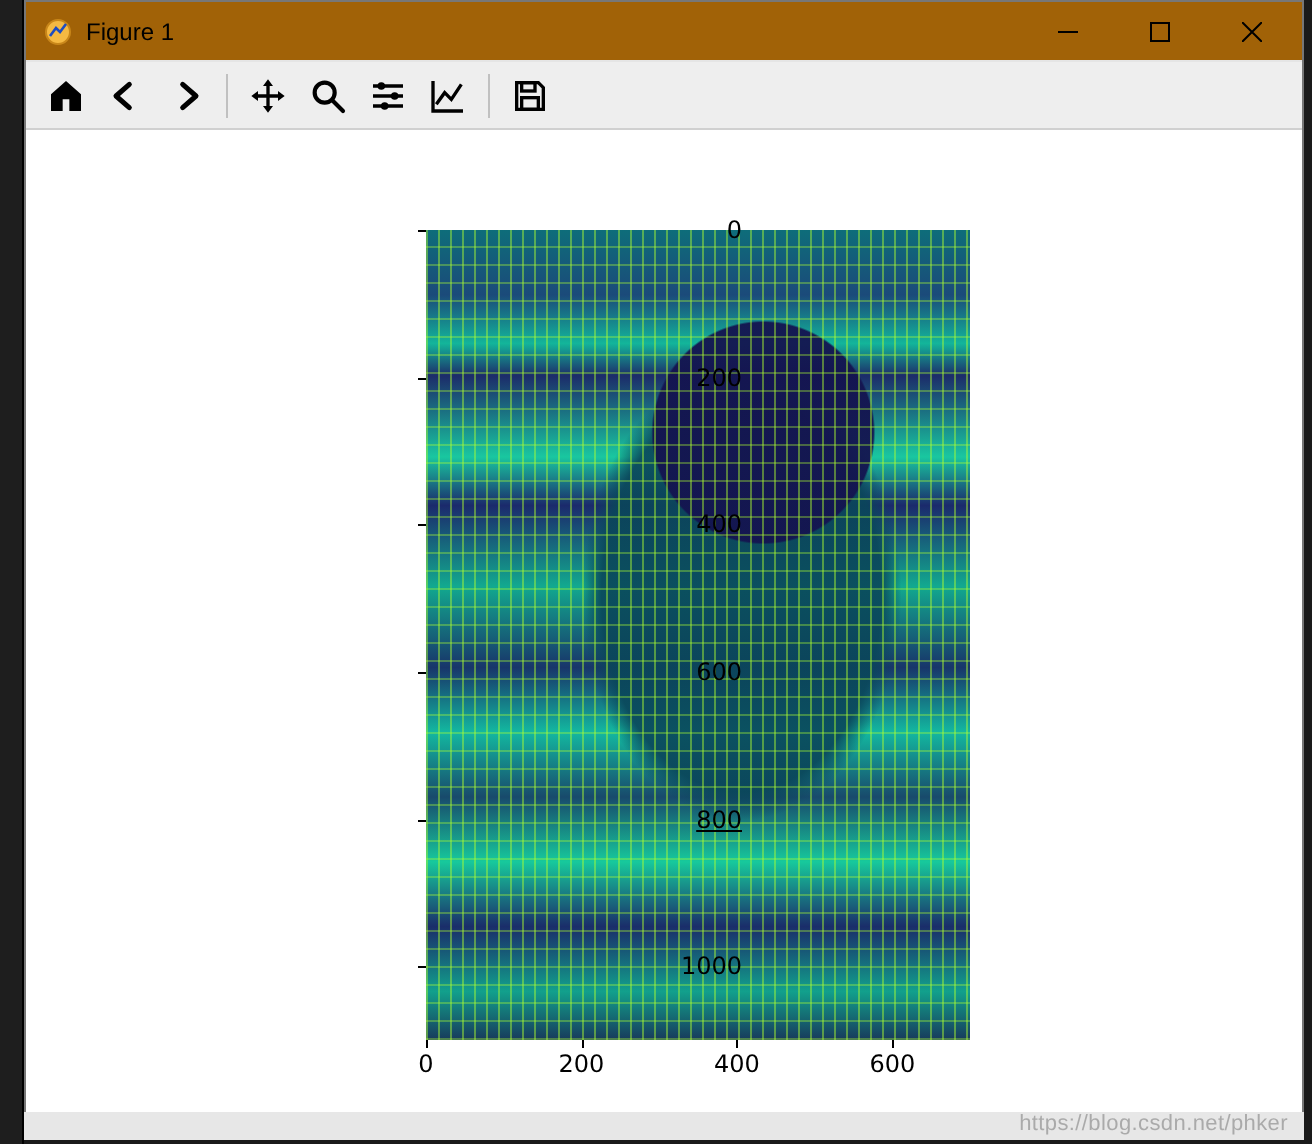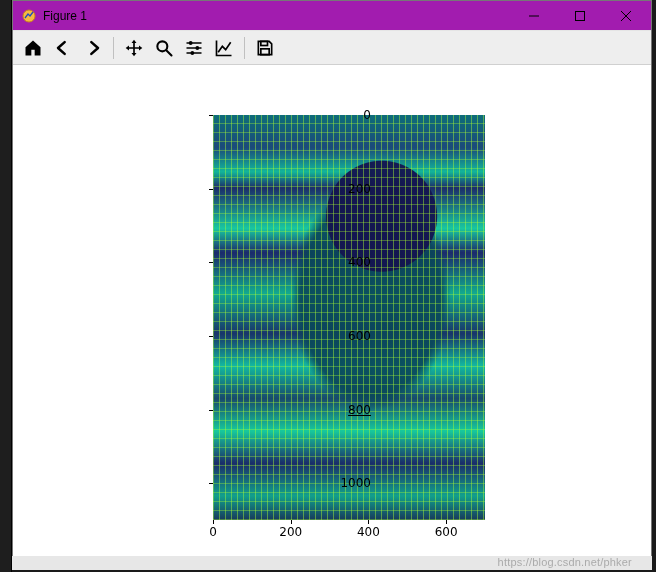--- a/index.html
+++ b/index.html
@@ -23,21 +23,21 @@
     position: absolute;
     left: 12px; top: 0;
     width: 640px; height: 560px;
     background: #fff;
     border: 1px solid #777;
     display: flex;
     flex-direction: column;
   }
   .titlebar {
     height: 30px;
-    background: #a21caf;
+    background: #a16207;
     display: flex;
     align-items: center;
     padding: 0 2px 0 8px;
     border-bottom: 1px solid #e5e5e5;
   }
   .titlebar .app-icon {
     width: 16px; height: 16px;
     margin-right: 6px;
     display: flex; align-items: center; justify-content: center;
   }
@@ -131,21 +131,21 @@
   }
 
   .statusbar {
     position: absolute;
     left: 12px; bottom: 2px;
     width: 640px; height: 14px;
     background: #e7e7e7;
   }
   .watermark {
     position: absolute;
-    right: 24px; bottom: 4px;
+    right: 12px; bottom: 4px;
     font-size: 11px;
     color: rgba(120,120,120,0.55);
     font-family: Arial, sans-serif;
     letter-spacing: 0.2px;
   }
 </style>
 </head>
 <body>
 
 <div class="left-strip"></div>

